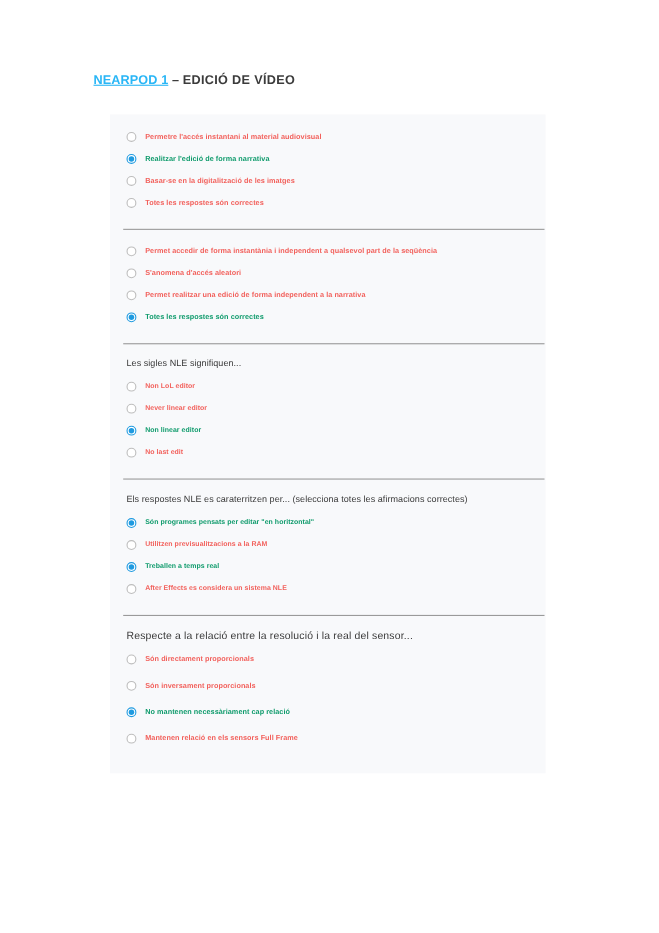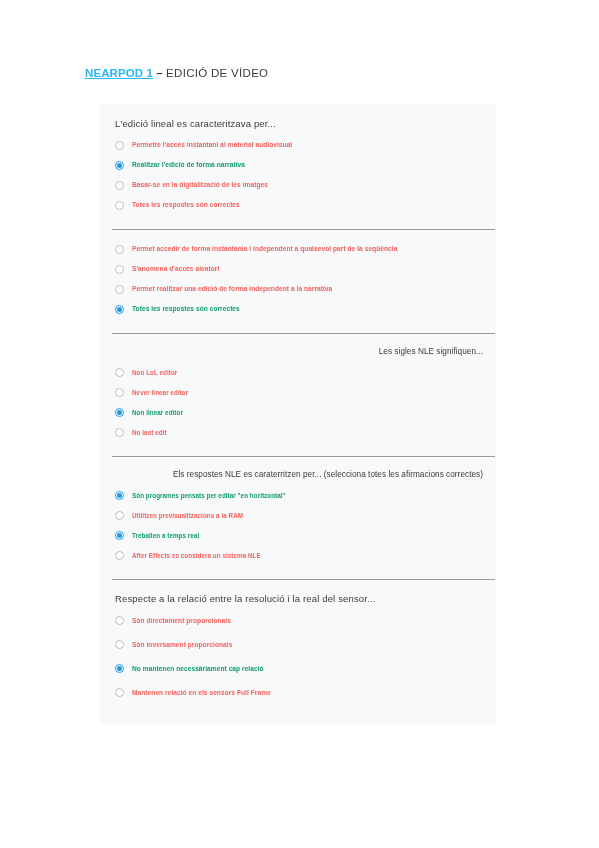--- a/index.html
+++ b/index.html
@@ -37,21 +37,21 @@
   .doc-heading .brand {
     color: #29b6f6;
     text-decoration: underline;
   }
   .doc-heading .dash {
     color: #3b3b3b;
     font-weight: bold;
   }
   .doc-heading .subject {
     color: #3b3b3b;
-    font-weight: normal;
+    font-weight: bold;
     letter-spacing: 0.3px;
   }
 
   
   .quiz-card {
     position: absolute;
     left: 100px;
     top: 104px;
     width: 396px;
     background: #f8f9fb;
@@ -77,21 +77,20 @@
     color: #3a3a3a;
     font-size: 9.5px;
     font-weight: normal;
     margin: 0 0 9px 2px;
     line-height: 1.25;
     letter-spacing: 0.15px;
   }
   .question-title.tight {
     font-size: 8.2px;
     letter-spacing: 0.05px;
-    text-align: right;
   }
 
   .options {
     margin: 0;
     padding: 0;
     list-style: none;
   }
 
   .option {
     display: flex;
@@ -154,21 +153,20 @@
 
 <div class="page">
 
   <div class="doc-heading">
     <span class="brand">NEARPOD 1</span><span class="dash"> – </span><span class="subject">EDICIÓ DE VÍDEO</span>
   </div>
 
   <div class="quiz-card">
 
     <div class="question-block">
-      <div class="question-title">L'edició lineal es caracteritzava per...</div>
       <ul class="options">
         <li class="option">
           <span class="radio"></span>
           <span class="option-label">Permetre l'accés instantani al material audiovisual</span>
         </li>
         <li class="option selected">
           <span class="radio"></span>
           <span class="option-label">Realitzar l'edició de forma narrativa</span>
         </li>
         <li class="option">

